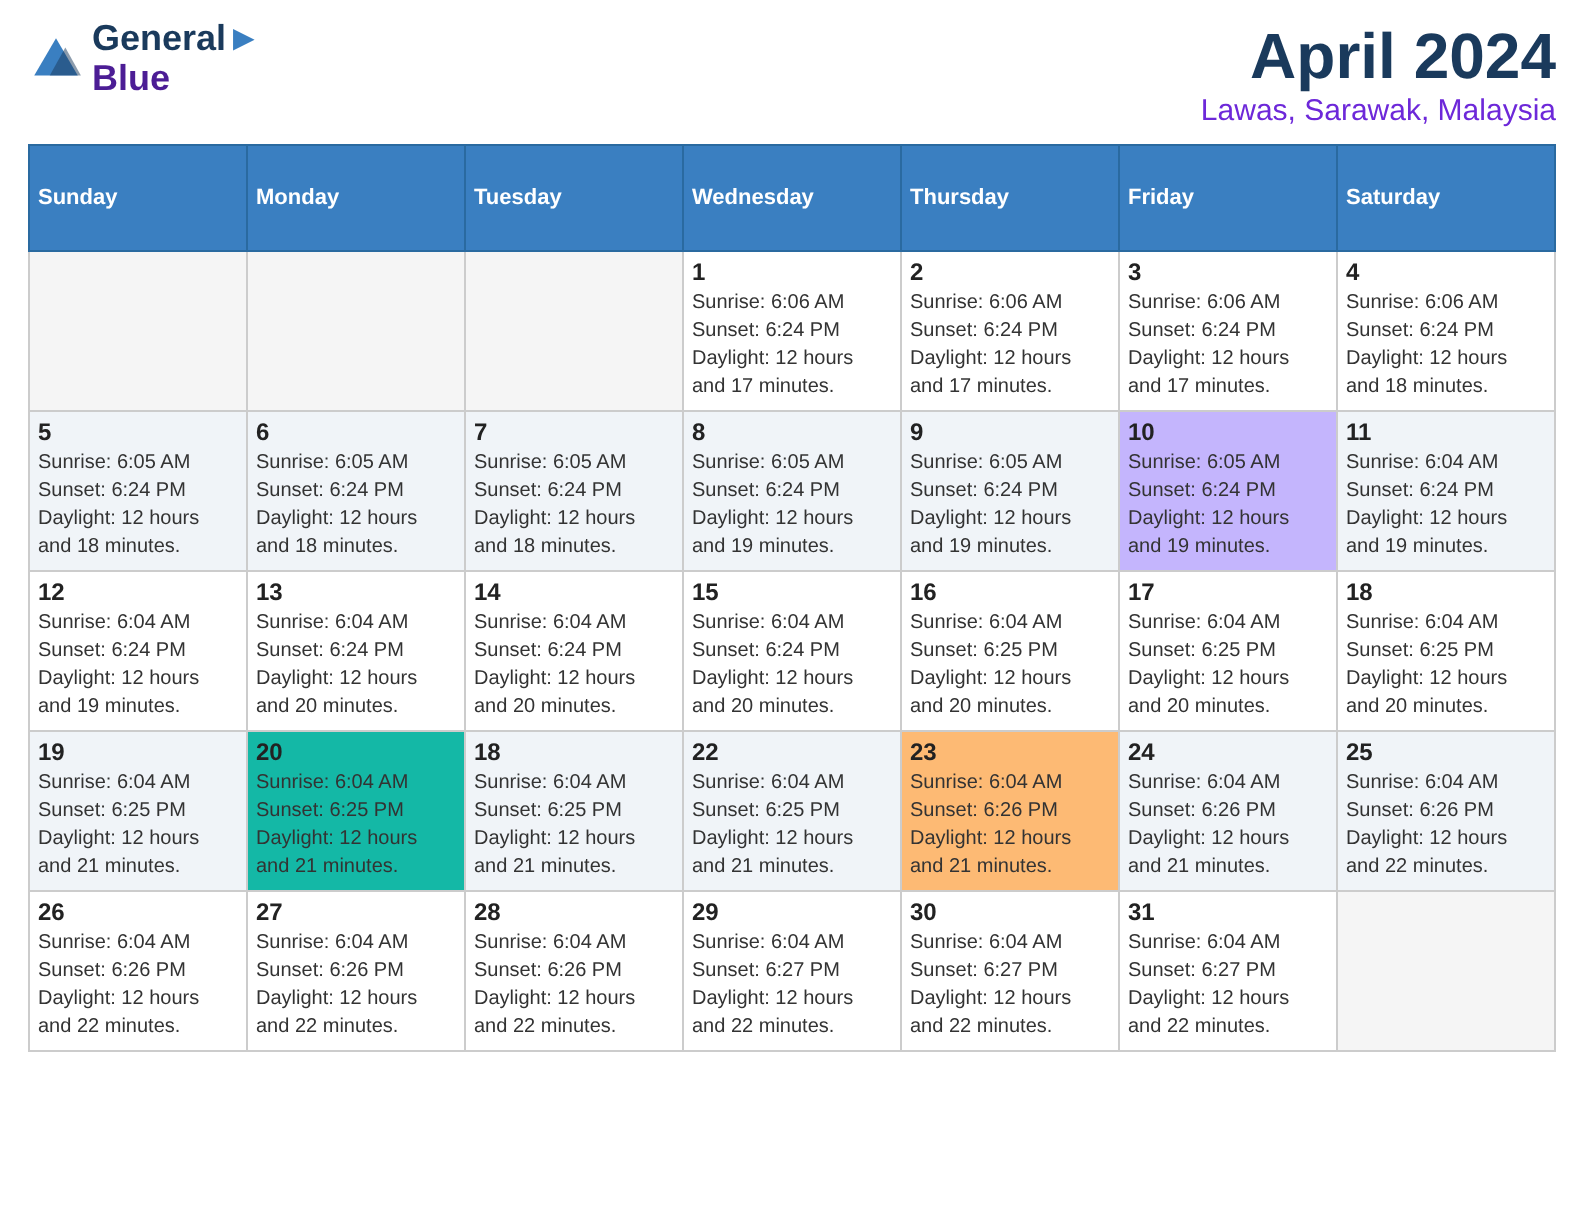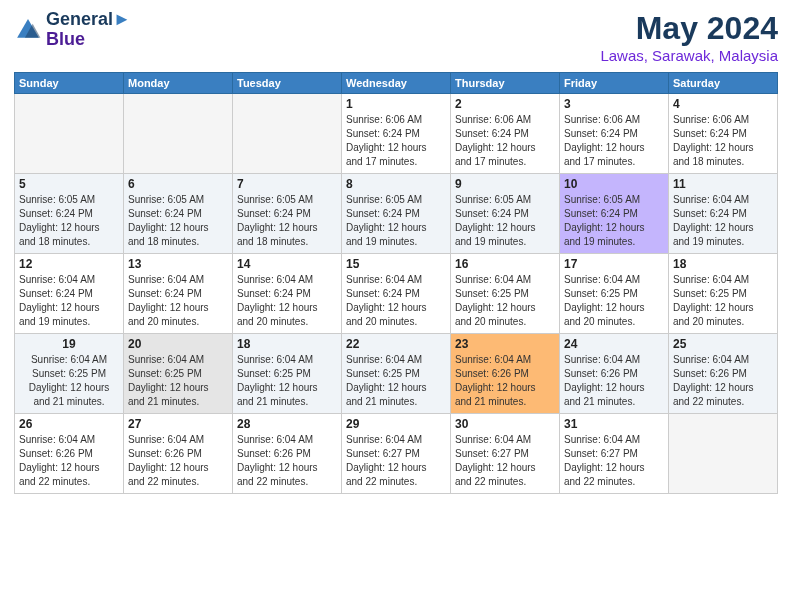--- a/index.html
+++ b/index.html
@@ -55,21 +55,21 @@
     .calendar {
       width: 100%;
       border-collapse: collapse;
       table-layout: fixed;
     }
     .calendar th {
       background: #3a7fc1;
       color: #fff;
       font-size: 11px;
       font-weight: bold;
-      padding: 4px 4px;
+      padding: 20px 4px;
       text-align: left;
       border: 1px solid #2a6aa0;
     }
     .calendar td {
       border: 1px solid #ccc;
       vertical-align: top;
       padding: 3px 4px;
       font-size: 9px;
       color: #333;
       height: 80px;
@@ -100,21 +100,21 @@
       <svg class="logo-icon" viewBox="0 0 36 36">
         <polygon points="18,4 32,28 4,28" fill="#3a7fc1"></polygon>
         <polygon points="24,10 34,28 14,28" fill="#1a3a5c" opacity="0.5"></polygon>
       </svg>
       <div class="logo-text">
         <div><span style="color:#1a3a5c">General</span><span style="color:#3a7fc1">►</span></div>
         <div style="color:#4c1d95">Blue</div>
       </div>
     </div>
     <div class="title-section">
-      <div class="main-title">May 2024</div>
+      <div class="main-title">April 2024</div>
       <div class="subtitle">Lawas, Sarawak, Malaysia</div>
     </div>
   </div>
 
   <table class="calendar">
     <thead>
       <tr>
         <th>Sunday</th>
         <th>Monday</th>
         <th>Tuesday</th>
@@ -254,28 +254,28 @@
           </td>
           <td>
             <span class="day-num">18</span>
             <div class="cell-info" style="white-space: pre-line;">Sunrise: 6:04 AM
 Sunset: 6:25 PM
 Daylight: 12 hours
 and 20 minutes.</div>
           </td>
         </tr>
         <tr>
-          <td style="background: rgb(240, 244, 248); text-align: center;">
+          <td style="background: rgb(240, 244, 248);">
             <span class="day-num">19</span>
             <div class="cell-info" style="white-space: pre-line;">Sunrise: 6:04 AM
 Sunset: 6:25 PM
 Daylight: 12 hours
 and 21 minutes.</div>
           </td>
-          <td style="background: #e5e5e5;">
+          <td style="background: #14b8a6;">
             <span class="day-num">20</span>
             <div class="cell-info" style="white-space: pre-line;">Sunrise: 6:04 AM
 Sunset: 6:25 PM
 Daylight: 12 hours
 and 21 minutes.</div>
           </td>
           <td style="background: rgb(240, 244, 248);">
             <span class="day-num">18</span>
             <div class="cell-info" style="white-space: pre-line;">Sunrise: 6:04 AM
 Sunset: 6:25 PM

